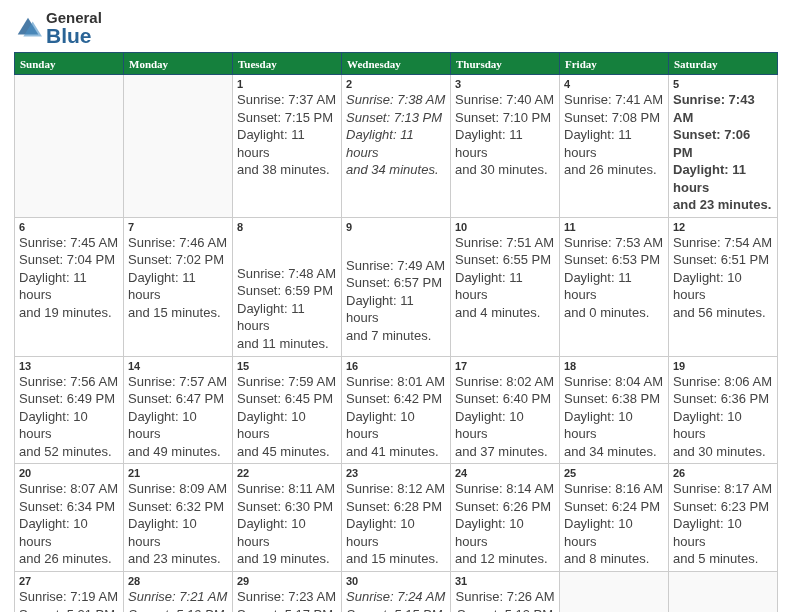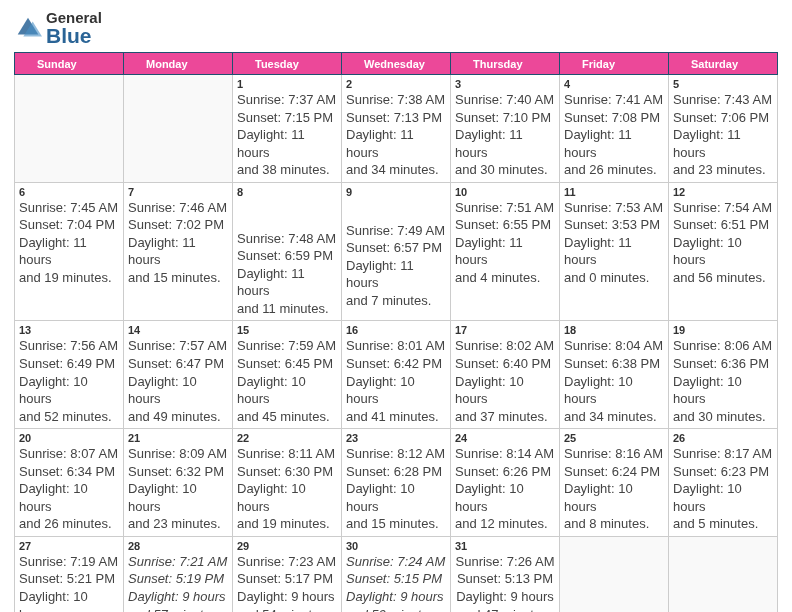--- a/index.html
+++ b/index.html
@@ -60,28 +60,29 @@
       color: #555;
     }
     .calendar {
       flex: 1;
       border: 1px solid #ccc;
       border-collapse: collapse;
       width: 100%;
       table-layout: fixed;
     }
     .calendar th {
-      background: #ec4899;
+      background: #15803d;
       color: #fff;
       font-size: 11px;
       font-weight: bold;
-      padding: 4px 22px;
+      padding: 4px 5px;
       text-align: left;
       border: 1px solid #1e5070;
       height: 22px;
+      font-family: Liberation Serif, serif;
     }
     .calendar td {
       vertical-align: top;
       border: 1px solid #ccc;
       padding: 3px 4px;
       font-size: 9.5px;
       color: #333;
       height: 82px;
       background: #fff;
     }
@@ -140,42 +141,42 @@
           <td class="empty"></td>
           <td>
             <span class="day-num">1</span>
             <div class="day-info" style="white-space: pre-wrap;">Sunrise: 7:37 AM
 Sunset: 7:15 PM
 Daylight: 11 hours
 and 38 minutes.</div>
           </td>
           <td>
             <span class="day-num">2</span>
-            <div class="day-info" style="white-space: pre-wrap;">Sunrise: 7:38 AM
+            <div class="day-info" style="white-space: pre-wrap; font-style: italic;">Sunrise: 7:38 AM
 Sunset: 7:13 PM
 Daylight: 11 hours
 and 34 minutes.</div>
           </td>
           <td>
             <span class="day-num">3</span>
             <div class="day-info" style="white-space: pre-wrap;">Sunrise: 7:40 AM
 Sunset: 7:10 PM
 Daylight: 11 hours
 and 30 minutes.</div>
           </td>
           <td>
             <span class="day-num">4</span>
             <div class="day-info" style="white-space: pre-wrap;">Sunrise: 7:41 AM
 Sunset: 7:08 PM
 Daylight: 11 hours
 and 26 minutes.</div>
           </td>
           <td>
             <span class="day-num">5</span>
-            <div class="day-info" style="white-space: pre-wrap;">Sunrise: 7:43 AM
+            <div class="day-info" style="white-space: pre-wrap; font-weight: bold;">Sunrise: 7:43 AM
 Sunset: 7:06 PM
 Daylight: 11 hours
 and 23 minutes.</div>
           </td>
         </tr>
         <tr>
           <td>
             <span class="day-num">6</span>
             <div class="day-info" style="white-space: pre-wrap;">Sunrise: 7:45 AM
 Sunset: 7:04 PM
@@ -206,21 +207,21 @@
           <td>
             <span class="day-num">10</span>
             <div class="day-info" style="white-space: pre-wrap;">Sunrise: 7:51 AM
 Sunset: 6:55 PM
 Daylight: 11 hours
 and 4 minutes.</div>
           </td>
           <td>
             <span class="day-num">11</span>
             <div class="day-info" style="white-space: pre-wrap;">Sunrise: 7:53 AM
-Sunset: 3:53 PM
+Sunset: 6:53 PM
 Daylight: 11 hours
 and 0 minutes.</div>
           </td>
           <td>
             <span class="day-num">12</span>
             <div class="day-info" style="white-space: pre-wrap;">Sunrise: 7:54 AM
 Sunset: 6:51 PM
 Daylight: 10 hours
 and 56 minutes.</div>
           </td>

